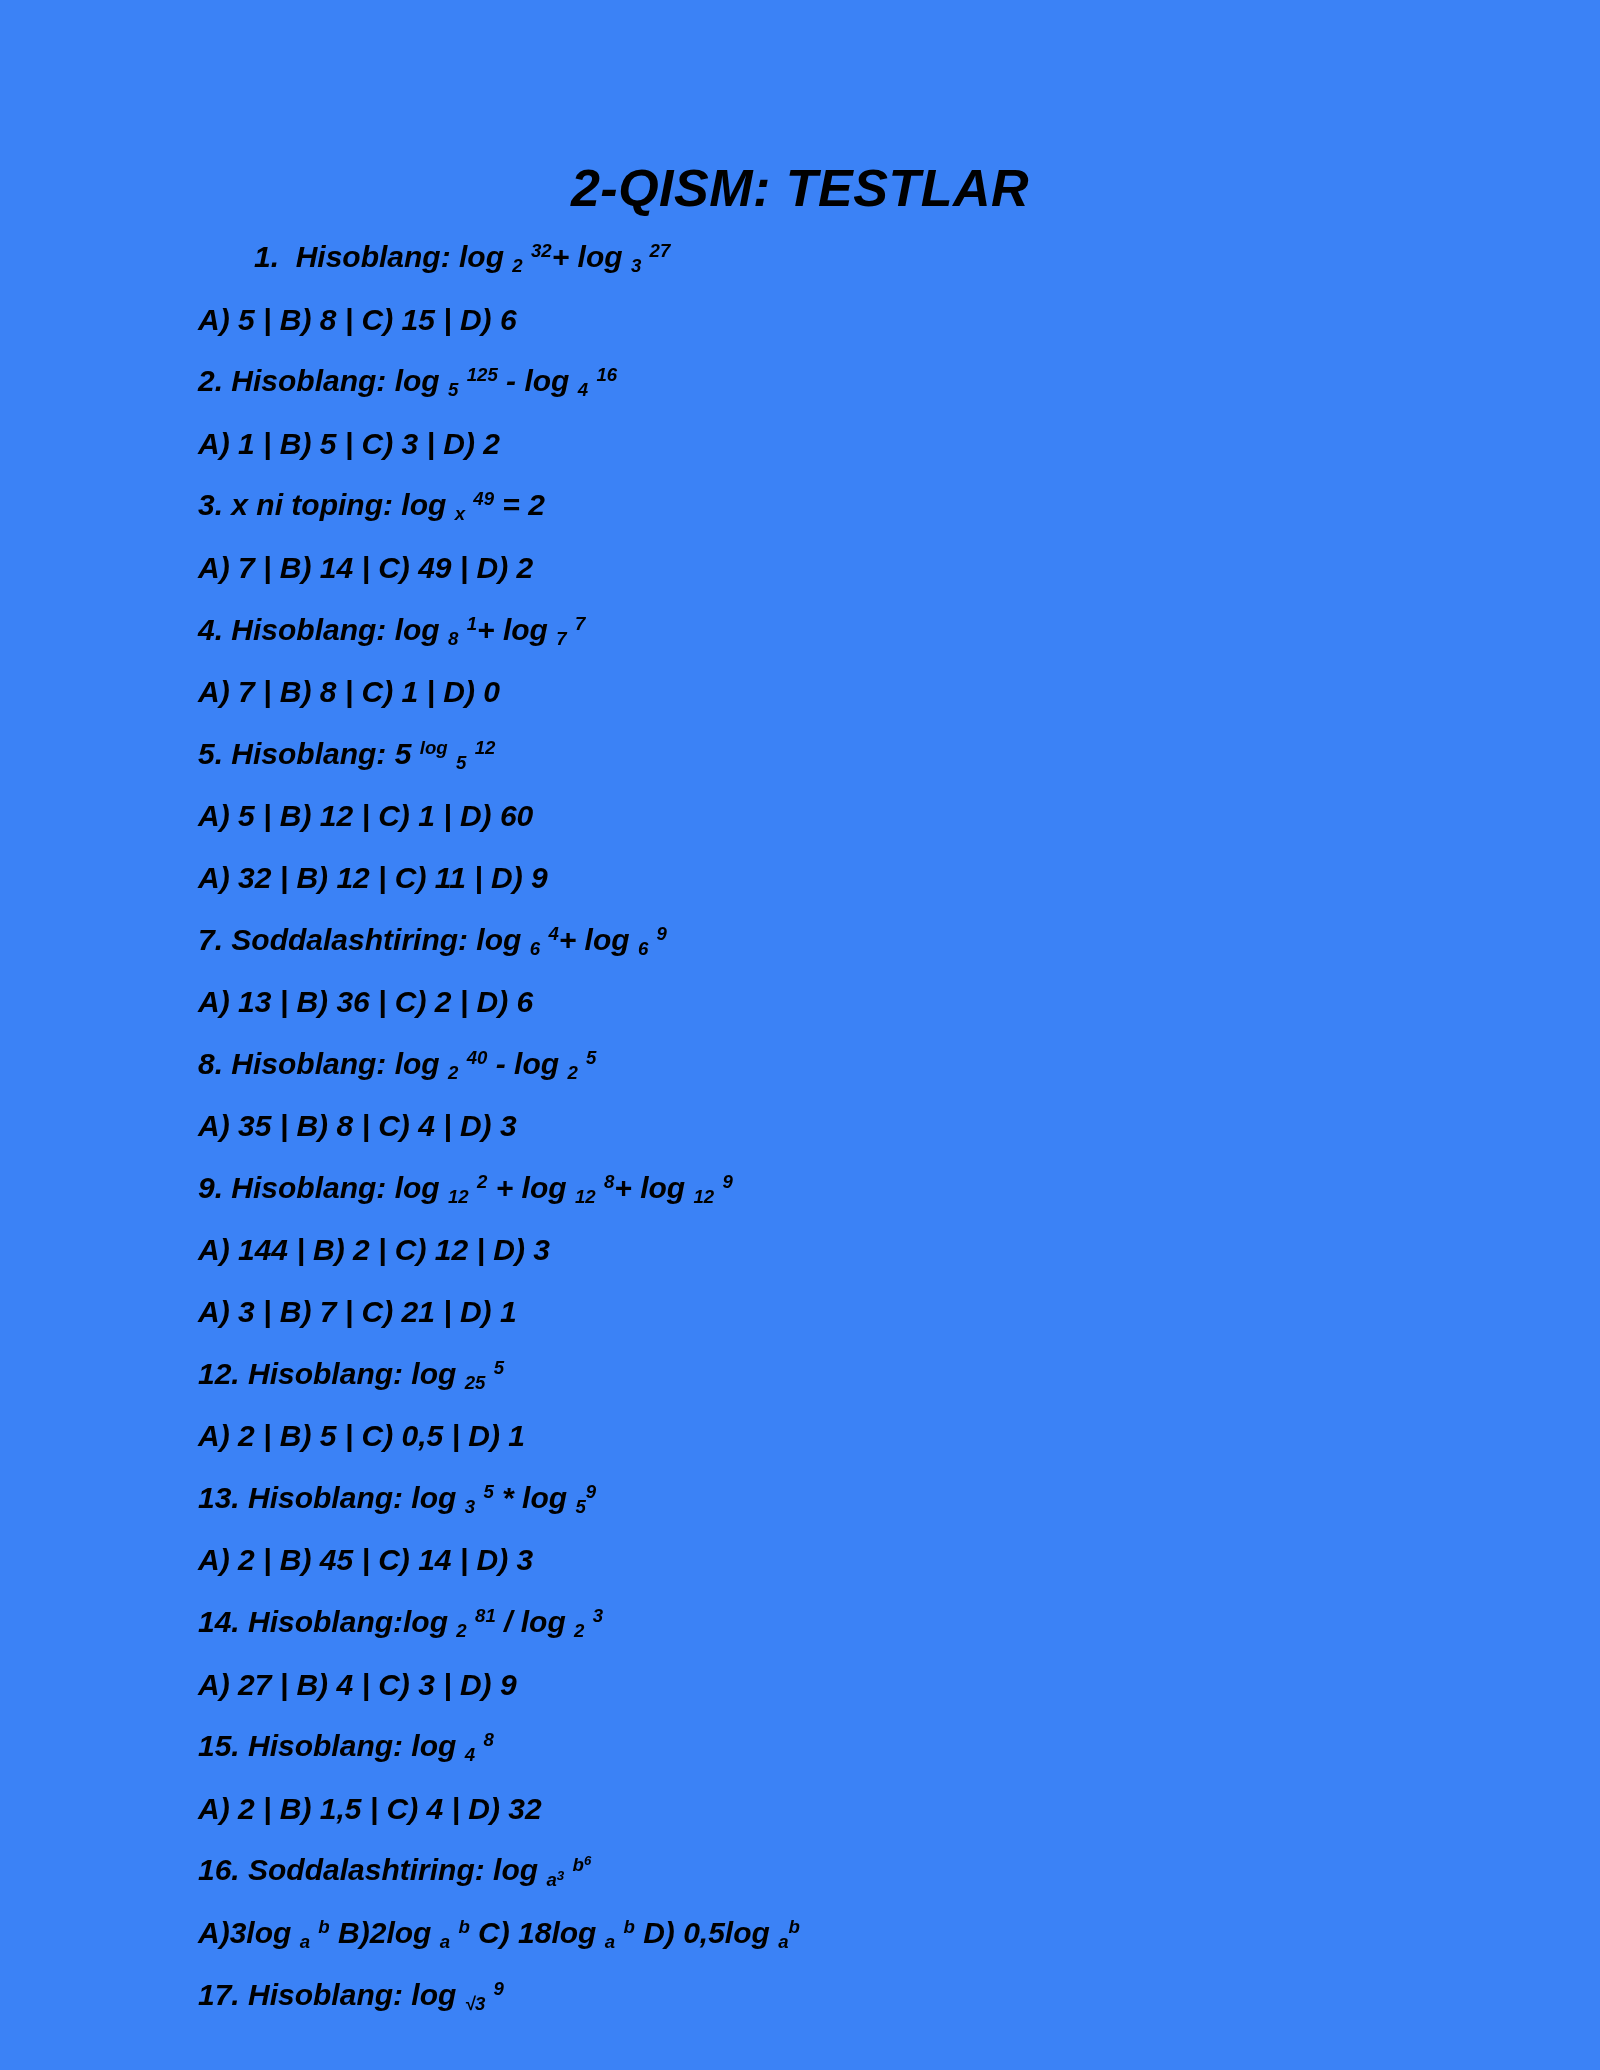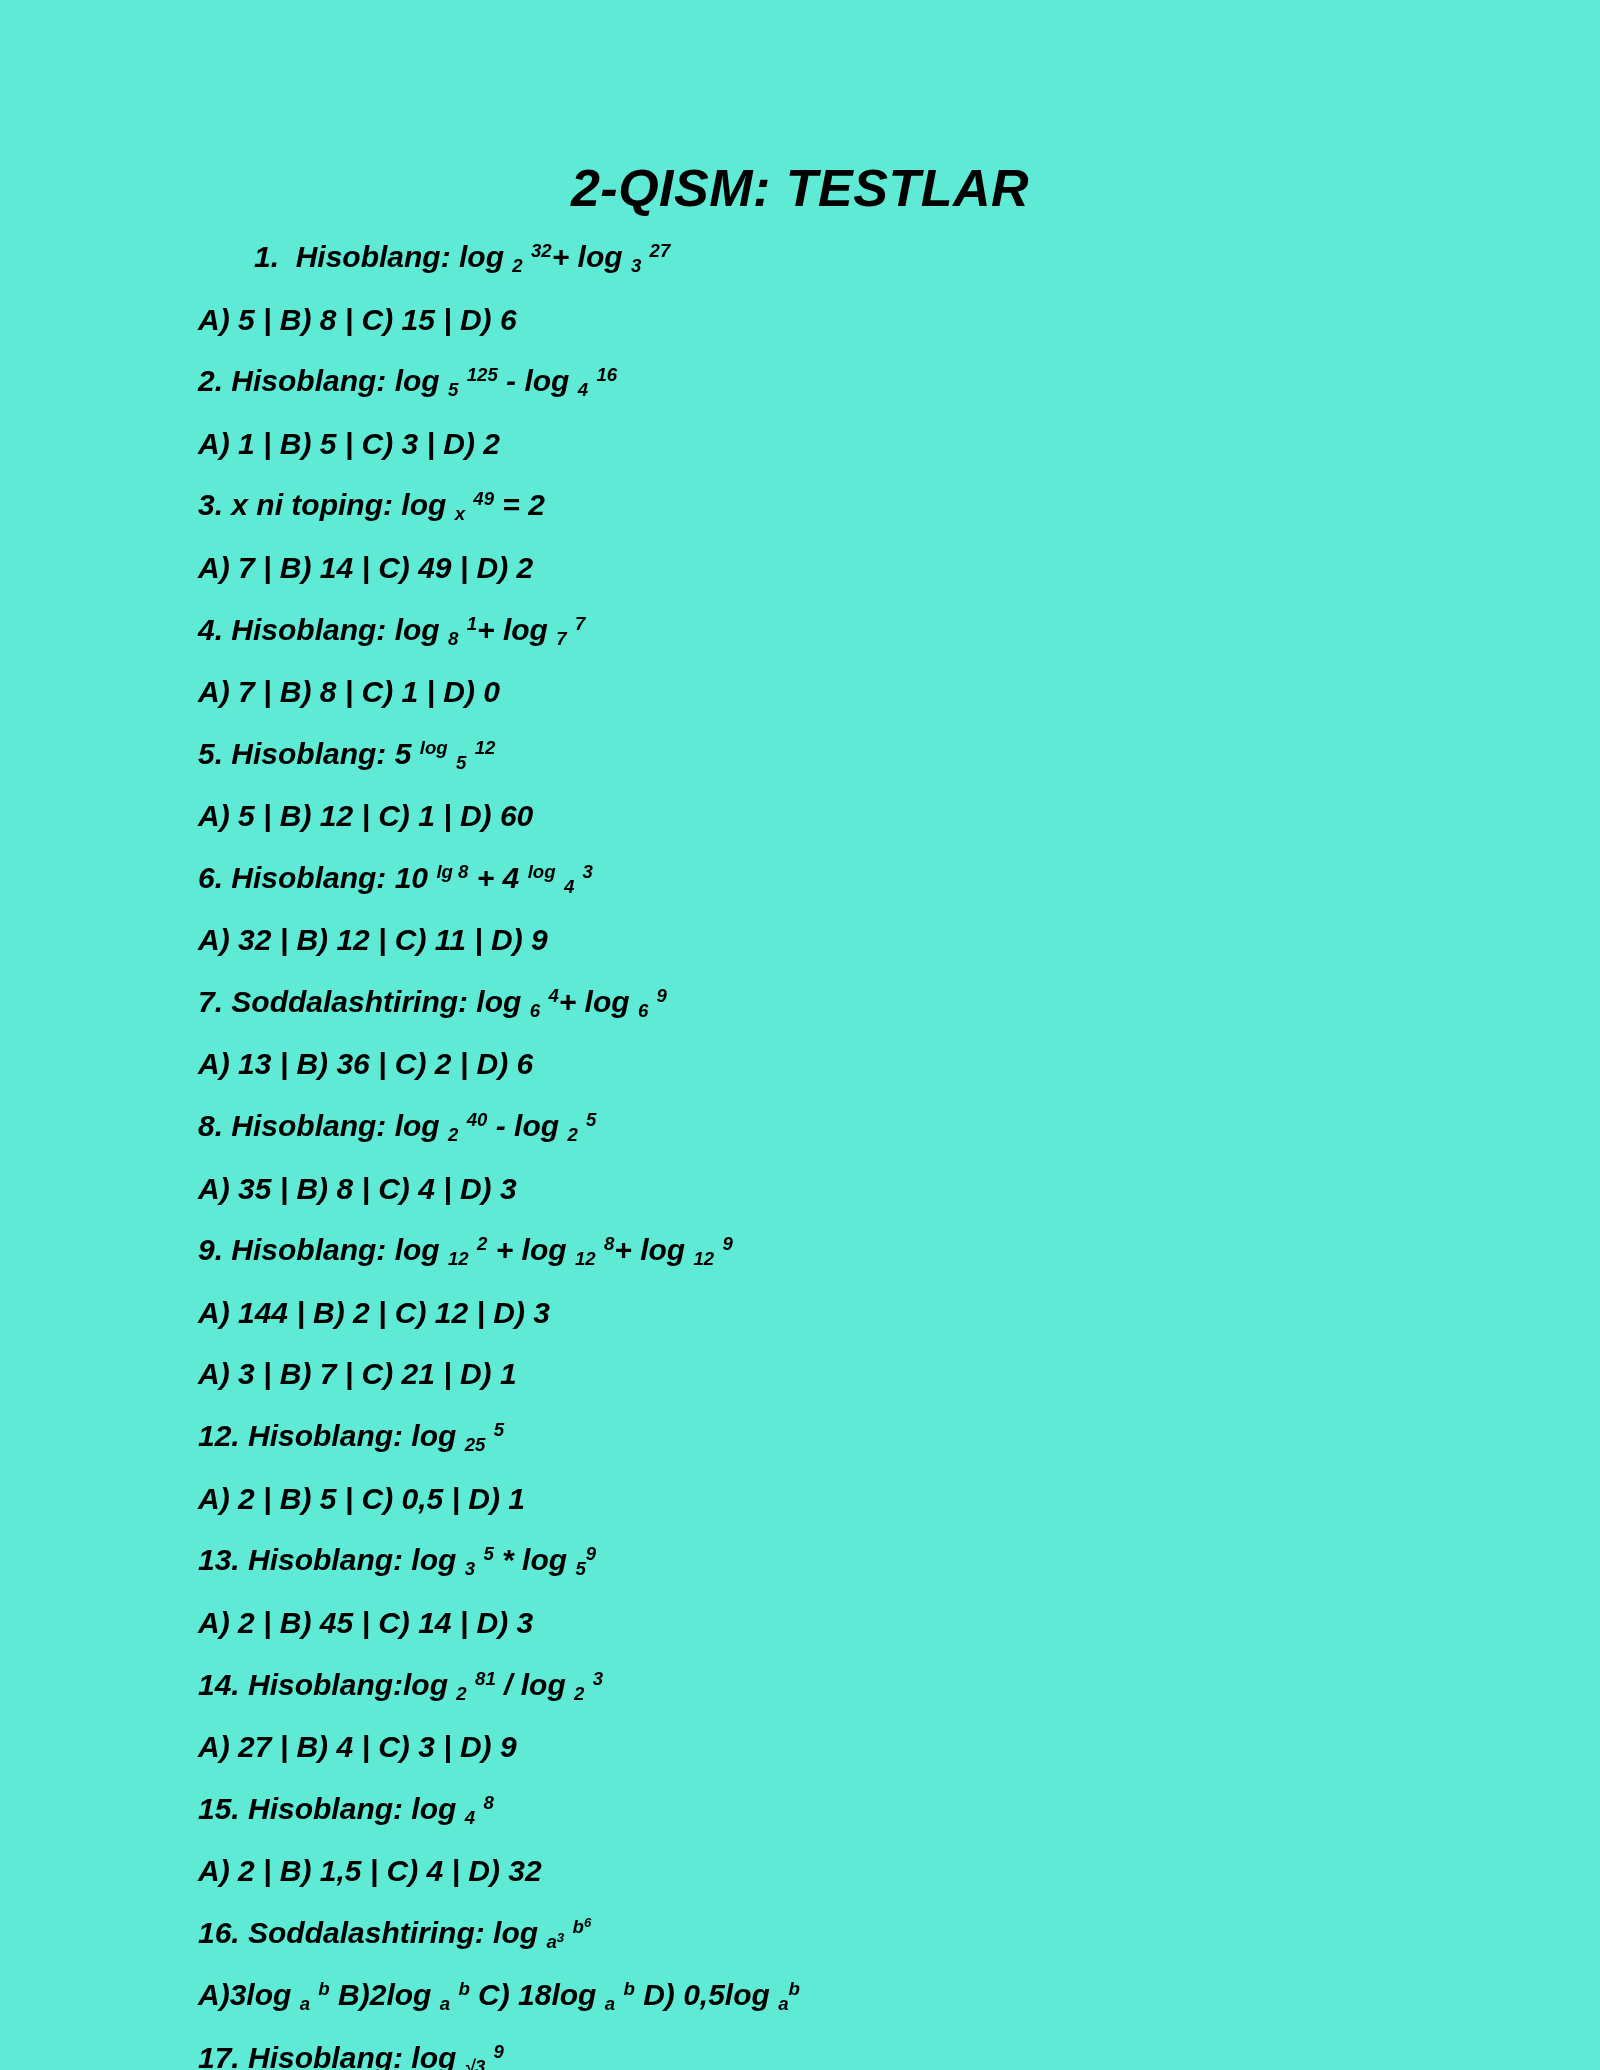--- a/index.html
+++ b/index.html
@@ -11,21 +11,21 @@
     width: 1600px;
     height: 2070px;
     font-family: "Liberation Sans", sans-serif;
     color: #000000;
     overflow: hidden;
   }
   .page {
     position: relative;
     width: 1600px;
     height: 2070px;
-    background: #5eead4;
+    background: #3b82f6;
     box-sizing: border-box;
     padding: 160px 180px 0 180px;
   }
   .doc-title {
     font-size: 52px;
     font-weight: bold;
     font-style: italic;
     text-align: center;
     letter-spacing: 0.5px;
     margin: 0 0 14px 0;
@@ -83,21 +83,20 @@
 
     <p class="line">3. x ni toping: log <sub>x</sub> <sup>49</sup> = 2</p>
     <p class="line">A) 7 | B) 14 | C) 49 | D) 2</p>
 
     <p class="line">4. Hisoblang: log <sub>8</sub> <sup>1</sup>+ log <sub>7</sub> <sup>7</sup></p>
     <p class="line">A) 7 | B) 8 | C) 1 | D) 0</p>
 
     <p class="line">5. Hisoblang: 5 <sup>log</sup> <sub>5</sub> <sup>12</sup></p>
     <p class="line">A) 5 | B) 12 | C) 1 | D) 60</p>
 
-    <p class="line">6. Hisoblang: 10 <sup>lg 8</sup> + 4 <sup>log</sup> <sub>4</sub> <sup>3</sup></p>
     <p class="line">A) 32 | B) 12 | C) 11 | D) 9</p>
 
     <p class="line">7. Soddalashtiring: log <sub>6</sub> <sup>4</sup>+ log <sub>6</sub> <sup>9</sup></p>
     <p class="line">A) 13 | B) 36 | C) 2 | D) 6</p>
 
     <p class="line">8. Hisoblang: log <sub>2</sub> <sup>40</sup> - log <sub>2</sub> <sup>5</sup></p>
     <p class="line">A) 35 | B) 8 | C) 4 | D) 3</p>
 
     <p class="line">9. Hisoblang: log <sub>12</sub> <sup>2</sup> + log <sub>12</sub> <sup>8</sup>+ log <sub>12</sub> <sup>9</sup></p>
     <p class="line">A) 144 | B) 2 | C) 12 | D) 3</p>

